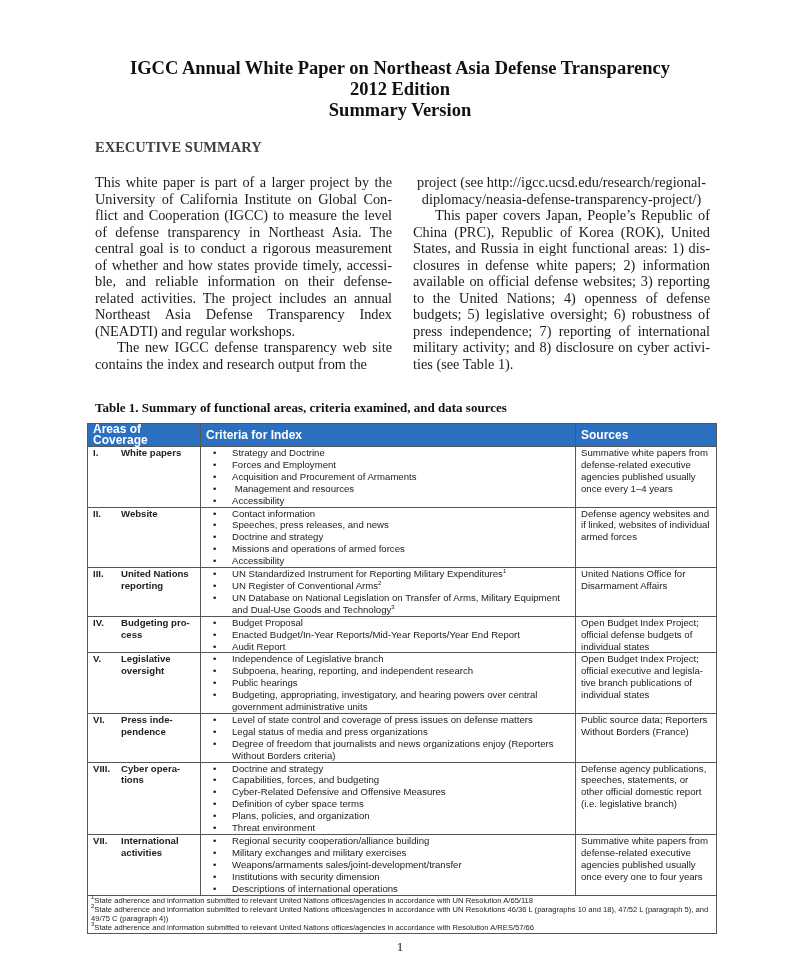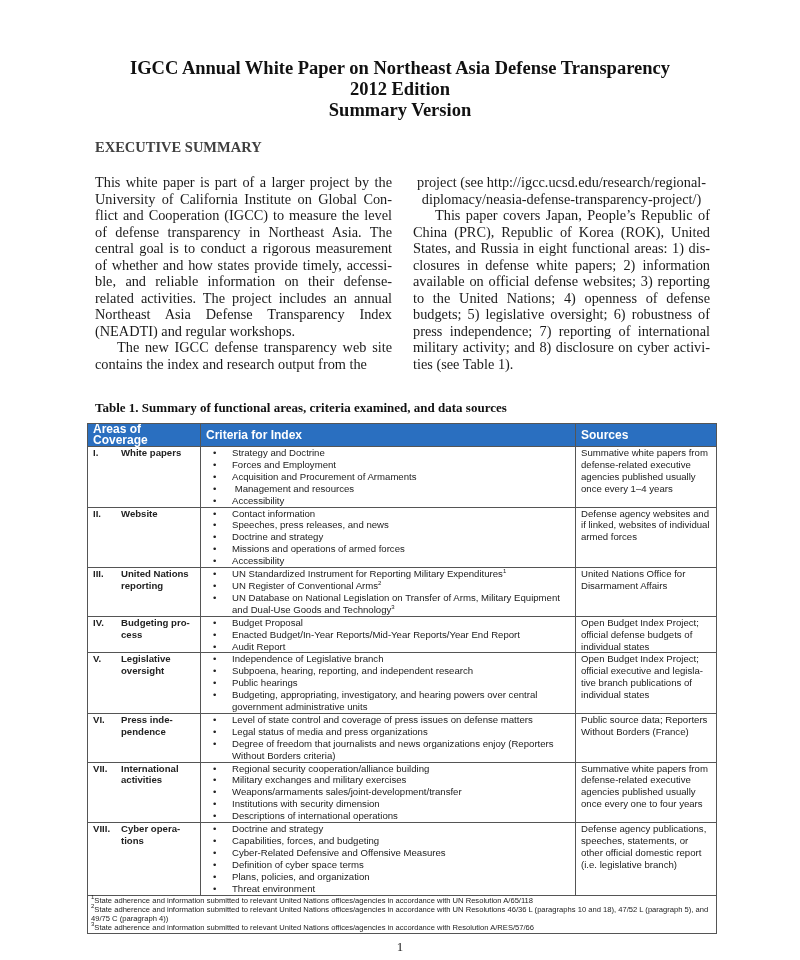--- a/index.html
+++ b/index.html
@@ -210,59 +210,59 @@
               <li><span>Degree of freedom that journalists and news organizations enjoy (Reporters Without Borders criteria)</span></li>
             </ul>
           </td>
           <td>
             <div class="src">Public source data; Report­ers Without Borders (France)</div>
           </td>
         </tr>
         <tr>
           <td class="area">
             <div class="area-wrap">
-              <span class="area-num">VII.</span>
-              <span class="area-name">International activities</span>
-            </div>
-          </td>
-          <td>
-            <ul class="crit">
-              <li><span>Regional security cooperation/alliance building</span></li>
-              <li><span>Military exchanges and military exercises</span></li>
-              <li><span>Weapons/armaments sales/joint-development/transfer</span></li>
-              <li><span>Institutions with security dimension</span></li>
-              <li><span>Descriptions of international operations</span></li>
-            </ul>
-          </td>
-          <td>
-            <div class="src">Summative white papers from defense-related execu­tive agencies published usu­ally once every one to four years</div>
-          </td>
-        </tr>
-        <tr>
-          <td class="area">
-            <div class="area-wrap">
               <span class="area-num">VIII.</span>
               <span class="area-name">Cyber opera­tions</span>
             </div>
           </td>
           <td>
             <ul class="crit">
               <li><span>Doctrine and strategy</span></li>
               <li><span>Capabilities, forces, and budgeting</span></li>
               <li><span>Cyber-Related Defensive and Offensive Measures</span></li>
               <li><span>Definition of cyber space terms</span></li>
               <li><span>Plans, policies, and organization</span></li>
               <li><span>Threat environment</span></li>
             </ul>
           </td>
           <td>
             <div class="src">Defense agency publications, speeches, statements, or other official domestic report (i.e. legislative branch)</div>
           </td>
         </tr>
         <tr>
+          <td class="area">
+            <div class="area-wrap">
+              <span class="area-num">VII.</span>
+              <span class="area-name">International activities</span>
+            </div>
+          </td>
+          <td>
+            <ul class="crit">
+              <li><span>Regional security cooperation/alliance building</span></li>
+              <li><span>Military exchanges and military exercises</span></li>
+              <li><span>Weapons/armaments sales/joint-development/transfer</span></li>
+              <li><span>Institutions with security dimension</span></li>
+              <li><span>Descriptions of international operations</span></li>
+            </ul>
+          </td>
+          <td>
+            <div class="src">Summative white papers from defense-related execu­tive agencies published usu­ally once every one to four years</div>
+          </td>
+        </tr>
+        <tr>
           <td colspan="3" class="fn">
             <span class="fn-line"><sup>1</sup><span>State adherence and information submitted to relevant United Nations offices/agencies in accordance with UN Resolution A/65/118</span></span>
             <span class="fn-line"><sup>2</sup><span>State adherence and information submitted to relevant United Nations offices/agencies in accordance with UN Resolutions 46/36 L (paragraphs 10 and 18), 47/52 L (paragraph 5), and 49/75 C (paragraph 4))</span></span>
             <span class="fn-line"><sup>3</sup><span>State adherence and information submitted to relevant United Nations offices/agencies in accordance with Resolution A/RES/57/66</span></span>
           </td>
         </tr>
       </tbody>
   </table>
 
   <div class="pagenum">1</div>

